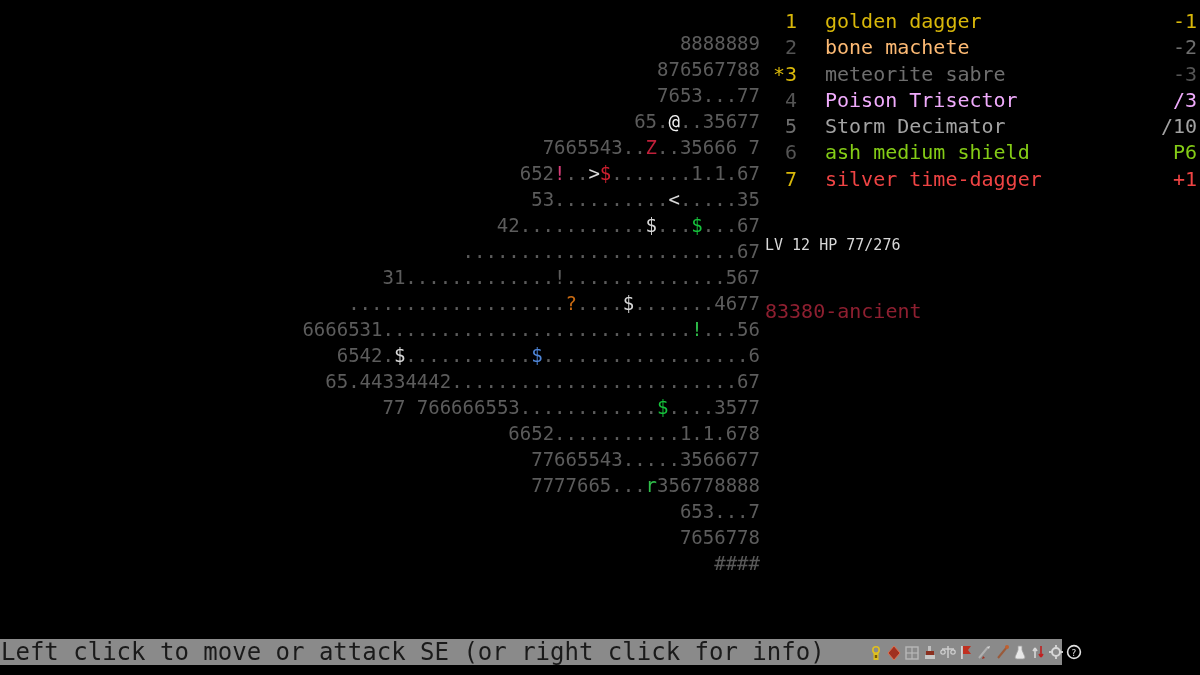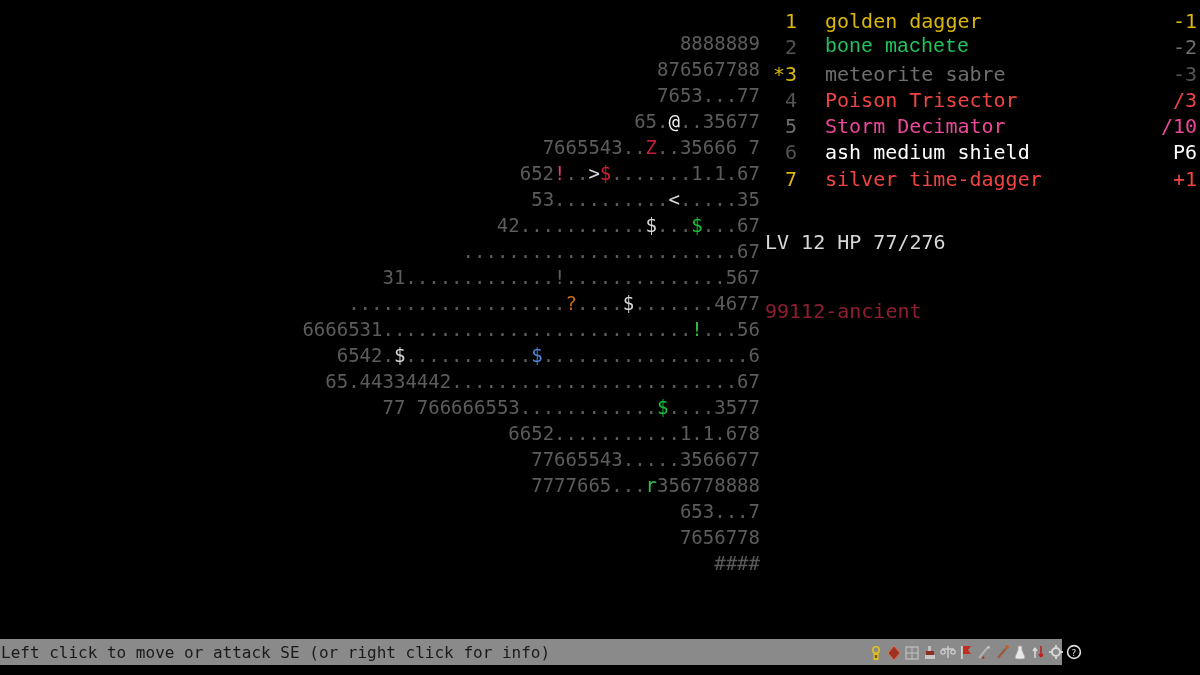--- a/index.html
+++ b/index.html
@@ -37,70 +37,70 @@
     position:absolute;left:763px;top:8px;width:437px;
     font-size:20px;line-height:26.3px;
     white-space:pre;
   }
   .inv-row{height:26.3px;position:relative;white-space:pre;}
   .inv-idx{position:absolute;left:0;width:34px;text-align:right;}
   .inv-name{position:absolute;left:62px;}
   .inv-val{position:absolute;right:3px;text-align:right;}
 
   .i-yellow{color:#d9b80a;}
-  .i-gray  {color:#22c55e;font-family:Liberation Mono, monospace;}
+  .i-gray  {color:#fdba74;}
   .i-gray2 {color:#6e6e6e;}
   .i-dark  {color:#545454;}
-  .i-green {color:#ef4444;}
-  .i-teal  {color:#ec4899;}
-  .i-brown {color:#ffffff;}
+  .i-green {color:#f0abfc;}
+  .i-teal  {color:#a3a3a3;}
+  .i-brown {color:#84cc16;}
   .i-white {color:#ef4444;}
 
   #statline{
-    position:absolute;left:765px;top:230px;
-    font-size:20px;color:#d8d8d8;white-space:pre;
+    position:absolute;left:765px;top:236px;
+    font-size:15px;color:#d8d8d8;white-space:pre;
   }
   #seedline{
     position:absolute;left:765px;top:299px;
     font-size:20px;color:#8e1f30;white-space:pre;
   }
 
   
   #messages{
     position:absolute;left:0;top:586px;
     font-size:20px;line-height:27px;color:#d8d8d8;white-space:pre;
   }
 
   
   #statusbar{
     position:absolute;left:0;top:639px;width:1062px;height:26px;
     background:#8a8a8a;
   }
   #statustext{
     position:absolute;left:1px;top:1px;
-    font-size:16px;line-height:25px;color:#1a1a1a;white-space:pre;
+    font-size:24px;line-height:25px;color:#1a1a1a;white-space:pre;
   }
   #tray{
     position:absolute;left:868px;top:3px;height:20px;
     display:flex;align-items:center;gap:2px;
   }
   .tico{width:16px;height:18px;display:block;}
 </style>
 </head>
 <body>
 
 <div class="screen">
 
   <div id="map"><div class="row"><span class="c-num">        8888889</span></div><div class="row"><span class="c-num">       876567788</span></div><div class="row"><span class="c-num">       7653...77</span></div><div class="row"><span class="c-num">       65.</span><span class="c-player">@</span><span class="c-num">..35677</span></div><div class="row"><span class="c-num">     7665543..</span><span class="c-crim">Z</span><span class="c-num">..35666 7</span></div><div class="row"><span class="c-num">      652</span><span class="c-mag">!</span><span class="c-num">..</span><span class="c-white">&gt;</span><span class="c-red">$</span><span class="c-num">.......1.1.67</span></div><div class="row"><span class="c-num">      53..........</span><span class="c-white">&lt;</span><span class="c-num">.....35</span></div><div class="row"><span class="c-num">     42...........</span><span class="c-white">$</span><span class="c-num">...</span><span class="c-green">$</span><span class="c-num">...67</span></div><div class="row"><span class="c-num">      ........................67</span></div><div class="row"><span class="c-num">   31.............</span><span class="c-num">!</span><span class="c-num">..............567</span></div><div class="row"><span class="c-num">  ...................</span><span class="c-orange">?</span><span class="c-num">....</span><span class="c-white">$</span><span class="c-num">.......4677</span></div><div class="row"><span class="c-num">6666531...........................</span><span class="c-grn2">!</span><span class="c-num">...56</span></div><div class="row"><span class="c-num">    6542.</span><span class="c-white">$</span><span class="c-num">...........</span><span class="c-blue">$</span><span class="c-num">..................6</span></div><div class="row"><span class="c-num">     65.44334442.........................67</span></div><div class="row"><span class="c-num">   77 766666553............</span><span class="c-green">$</span><span class="c-num">....3577</span></div><div class="row"><span class="c-num">         6652...........1.1.678</span></div><div class="row"><span class="c-num">         77665543.....3566677</span></div><div class="row"><span class="c-num">          7777665...</span><span class="c-grn2">r</span><span class="c-num">356778888</span></div><div class="row"><span class="c-num">            653...7</span></div><div class="row"><span class="c-num">            7656778</span></div><div class="row"><span class="c-hash">             ####</span></div></div>
 
   <div id="sidebar"><div class="inv-row"><span class="inv-idx i-yellow">1</span><span class="inv-name i-yellow">golden dagger</span><span class="inv-val i-yellow">-1</span></div><div class="inv-row"><span class="inv-idx i-dark">2</span><span class="inv-name i-gray">bone machete</span><span class="inv-val i-gray2">-2</span></div><div class="inv-row"><span class="inv-idx i-yellow">*3</span><span class="inv-name i-gray2">meteorite sabre</span><span class="inv-val i-dark">-3</span></div><div class="inv-row"><span class="inv-idx i-dark">4</span><span class="inv-name i-green">Poison Trisector</span><span class="inv-val i-green">/3</span></div><div class="inv-row"><span class="inv-idx i-gray2">5</span><span class="inv-name i-teal">Storm Decimator</span><span class="inv-val i-teal">/10</span></div><div class="inv-row"><span class="inv-idx i-dark">6</span><span class="inv-name i-brown">ash medium shield</span><span class="inv-val i-brown">P6</span></div><div class="inv-row"><span class="inv-idx i-yellow">7</span><span class="inv-name i-white">silver time-dagger</span><span class="inv-val i-white">+1</span></div></div>
 
   <div id="statline">LV 12 HP 77/276</div>
 
-  <div id="seedline">99112-ancient</div>
+  <div id="seedline">83380-ancient</div>
 
   <div id="messages">
     <div>Welcome back to Hydra Slayer!</div>
     
   </div>
 
   <div id="statusbar">
     <div id="statustext">Left click to move or attack SE (or right click for info)</div>
     <div id="tray">
         <span>

